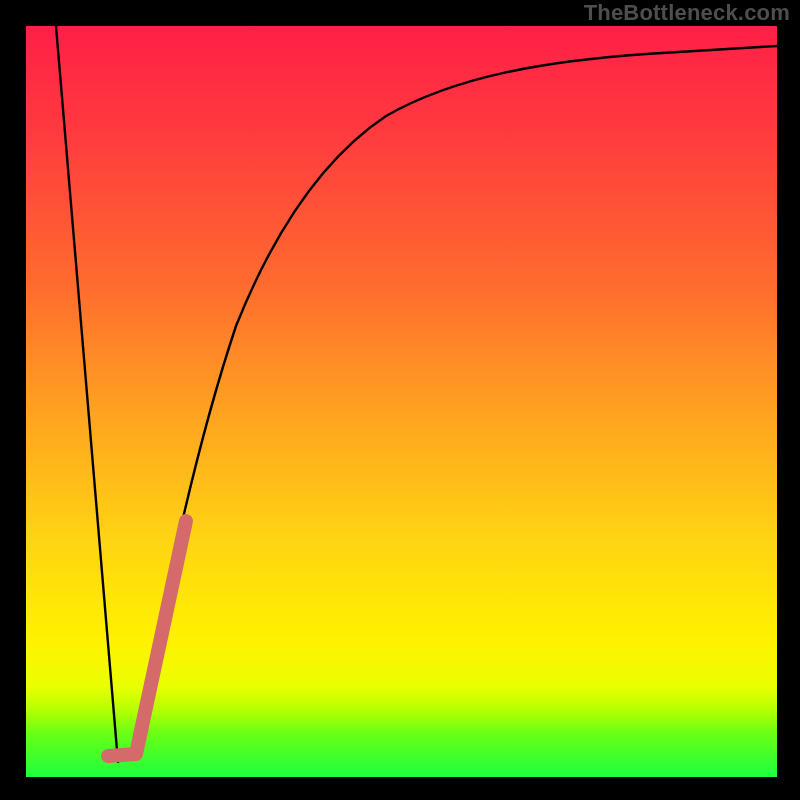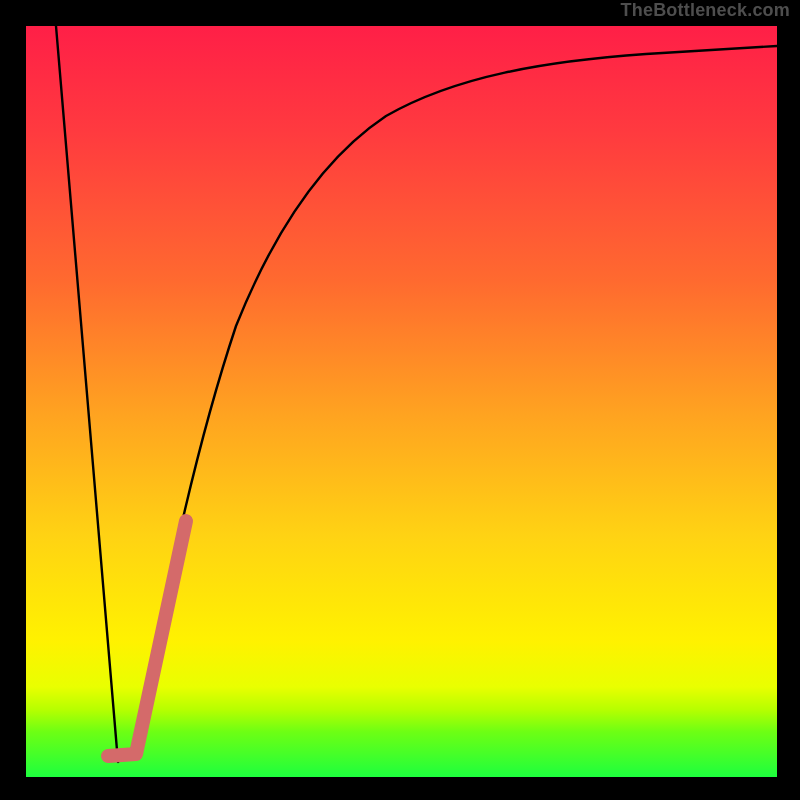--- a/index.html
+++ b/index.html
@@ -36,21 +36,21 @@
       #b7ff00 91%,
       #6dff14 94%,
       #1dff3e 100%
     );
   }
   .watermark {
     position: absolute;
     top: 0;
     right: 10px;
     color: #4e4e4e;
-    font-size: 18px;
+    font-size: 22px;
     font-weight: 600;
     letter-spacing: 0.2px;
     user-select: none;
   }
   svg.overlay {
     position: absolute;
     left: 0;
     top: 0;
     width: 751px;
     height: 751px;

